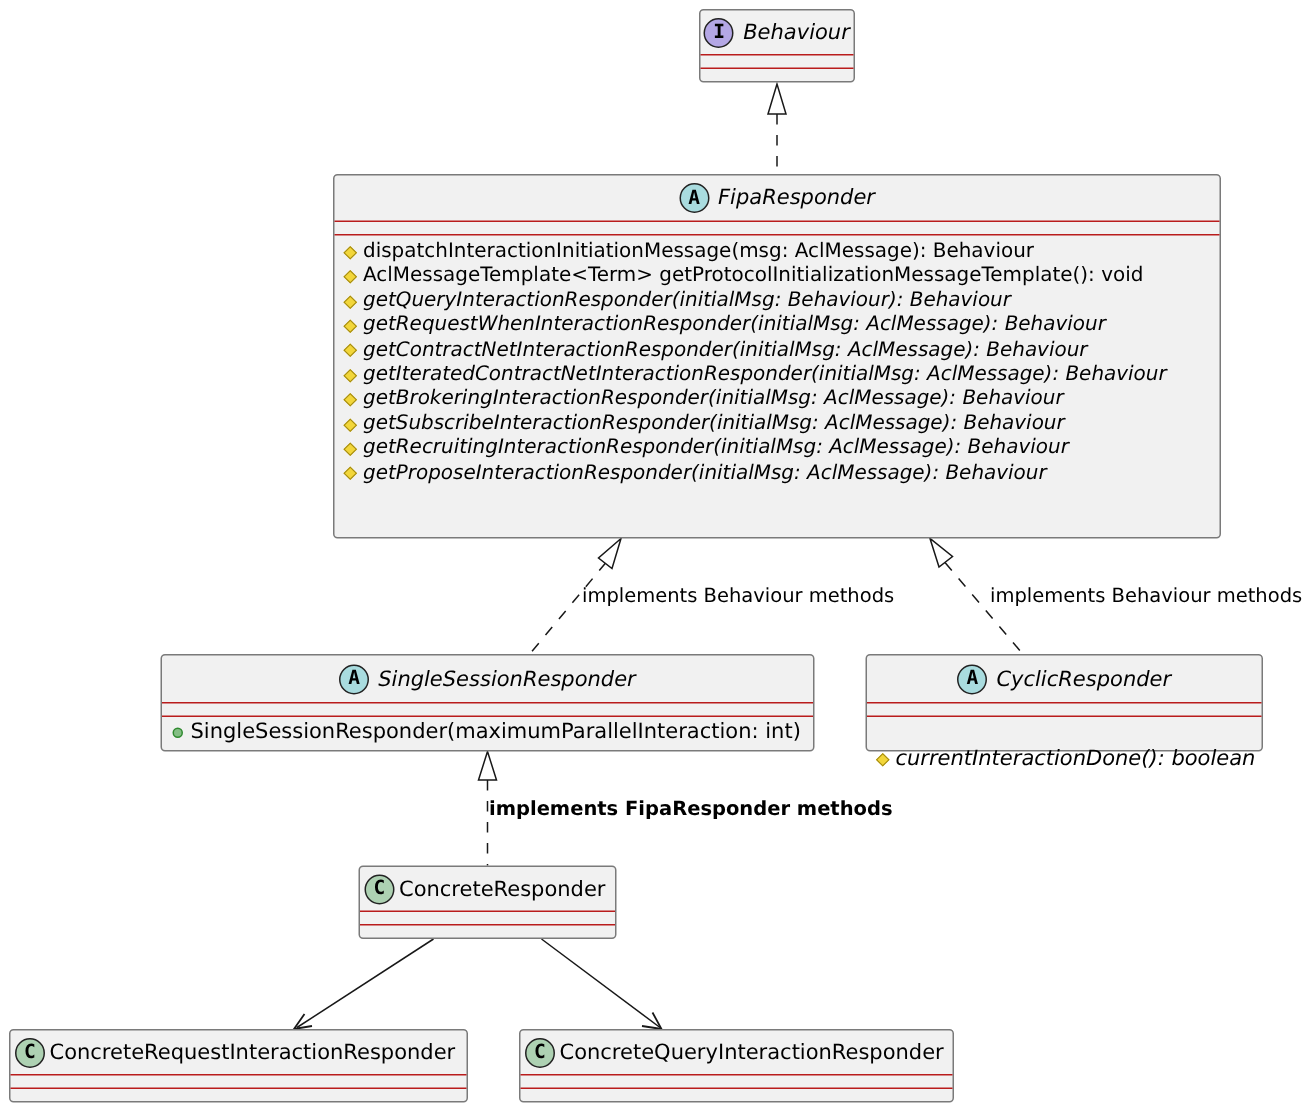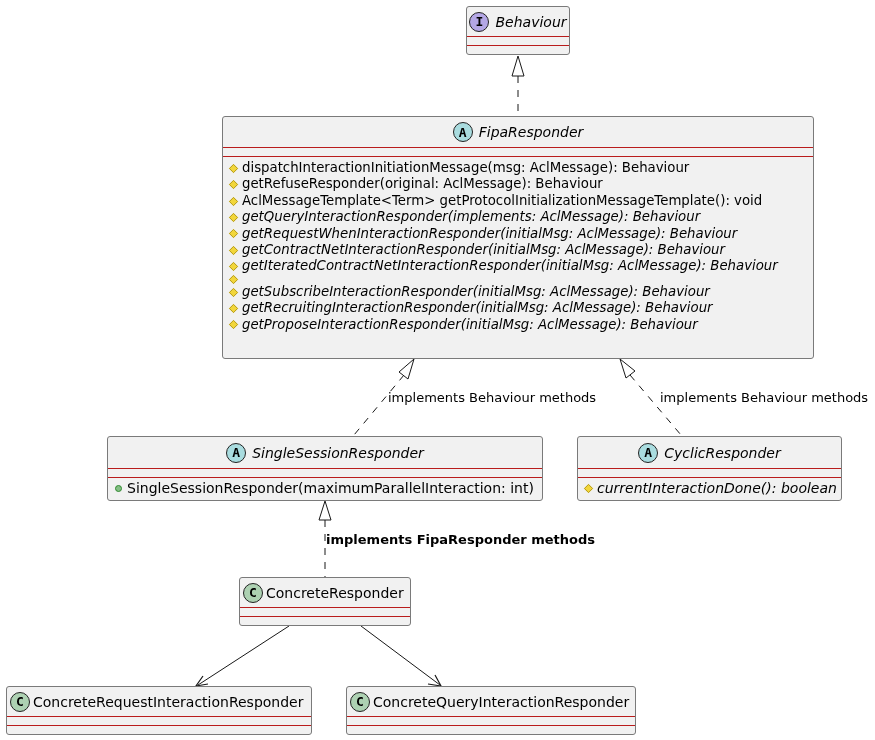--- a/index.html
+++ b/index.html
@@ -81,44 +81,41 @@
     <span class="name abstract">FipaResponder</span>
   </div>
   <div class="sec empty"></div>
   <div class="sec members">
     <div class="member">
         <span class="vis protected"></span>
         <span class="text">dispatchInteractionInitiationMessage(msg: AclMessage): Behaviour</span>
       </div>
     <div class="member">
         <span class="vis protected"></span>
-        <span class="text">getRefuseResponder(original: AclMessage): Behaviour</span>
-      </div>
-    <div class="member">
-        <span class="vis protected"></span>
         <span class="text">AclMessageTemplate&lt;Term&gt; getProtocolInitializationMessageTemplate(): void</span>
       </div>
     <div class="member abstract">
         <span class="vis protected"></span>
-        <span class="text">getQueryInteractionResponder(implements: AclMessage): Behaviour</span>
+        <span class="text">getQueryInteractionResponder(initialMsg: Behaviour): Behaviour</span>
       </div>
     <div class="member abstract">
         <span class="vis protected"></span>
         <span class="text">getRequestWhenInteractionResponder(initialMsg: AclMessage): Behaviour</span>
       </div>
     <div class="member abstract">
         <span class="vis protected"></span>
         <span class="text">getContractNetInteractionResponder(initialMsg: AclMessage): Behaviour</span>
       </div>
     <div class="member abstract">
         <span class="vis protected"></span>
         <span class="text">getIteratedContractNetInteractionResponder(initialMsg: AclMessage): Behaviour</span>
       </div>
     <div class="member abstract">
         <span class="vis protected"></span>
+        <span class="text">getBrokeringInteractionResponder(initialMsg: AclMessage): Behaviour</span>
       </div>
     <div class="member abstract">
         <span class="vis protected"></span>
         <span class="text">getSubscribeInteractionResponder(initialMsg: AclMessage): Behaviour</span>
       </div>
     <div class="member abstract">
         <span class="vis protected"></span>
         <span class="text">getRecruitingInteractionResponder(initialMsg: AclMessage): Behaviour</span>
       </div>
     <div class="member abstract">
@@ -141,21 +138,21 @@
       </div>
   </div>
 </div>
 
 <div class="cls" style="left:577px; top:436px; width:265px; height:65px;">
   <div class="head" style="height:31px;">
     <span class="stereo" style="background:#a9dcdf;">A</span>
     <span class="name abstract">CyclicResponder</span>
   </div>
   <div class="sec empty"></div>
-  <div class="sec members" style="padding-top:2px;">
+  <div class="sec members" style="padding-top:20px;">
     <div class="member abstract" style="font-size:14px;">
         <span class="vis protected"></span>
         <span class="text">currentInteractionDone(): boolean</span>
       </div>
   </div>
 </div>
 
 <div class="cls" style="left:239px; top:577px; width:172px; height:49px;">
   <div class="head left">
     <span class="stereo" style="background:#add1b2; margin-right:3px;">C</span>

